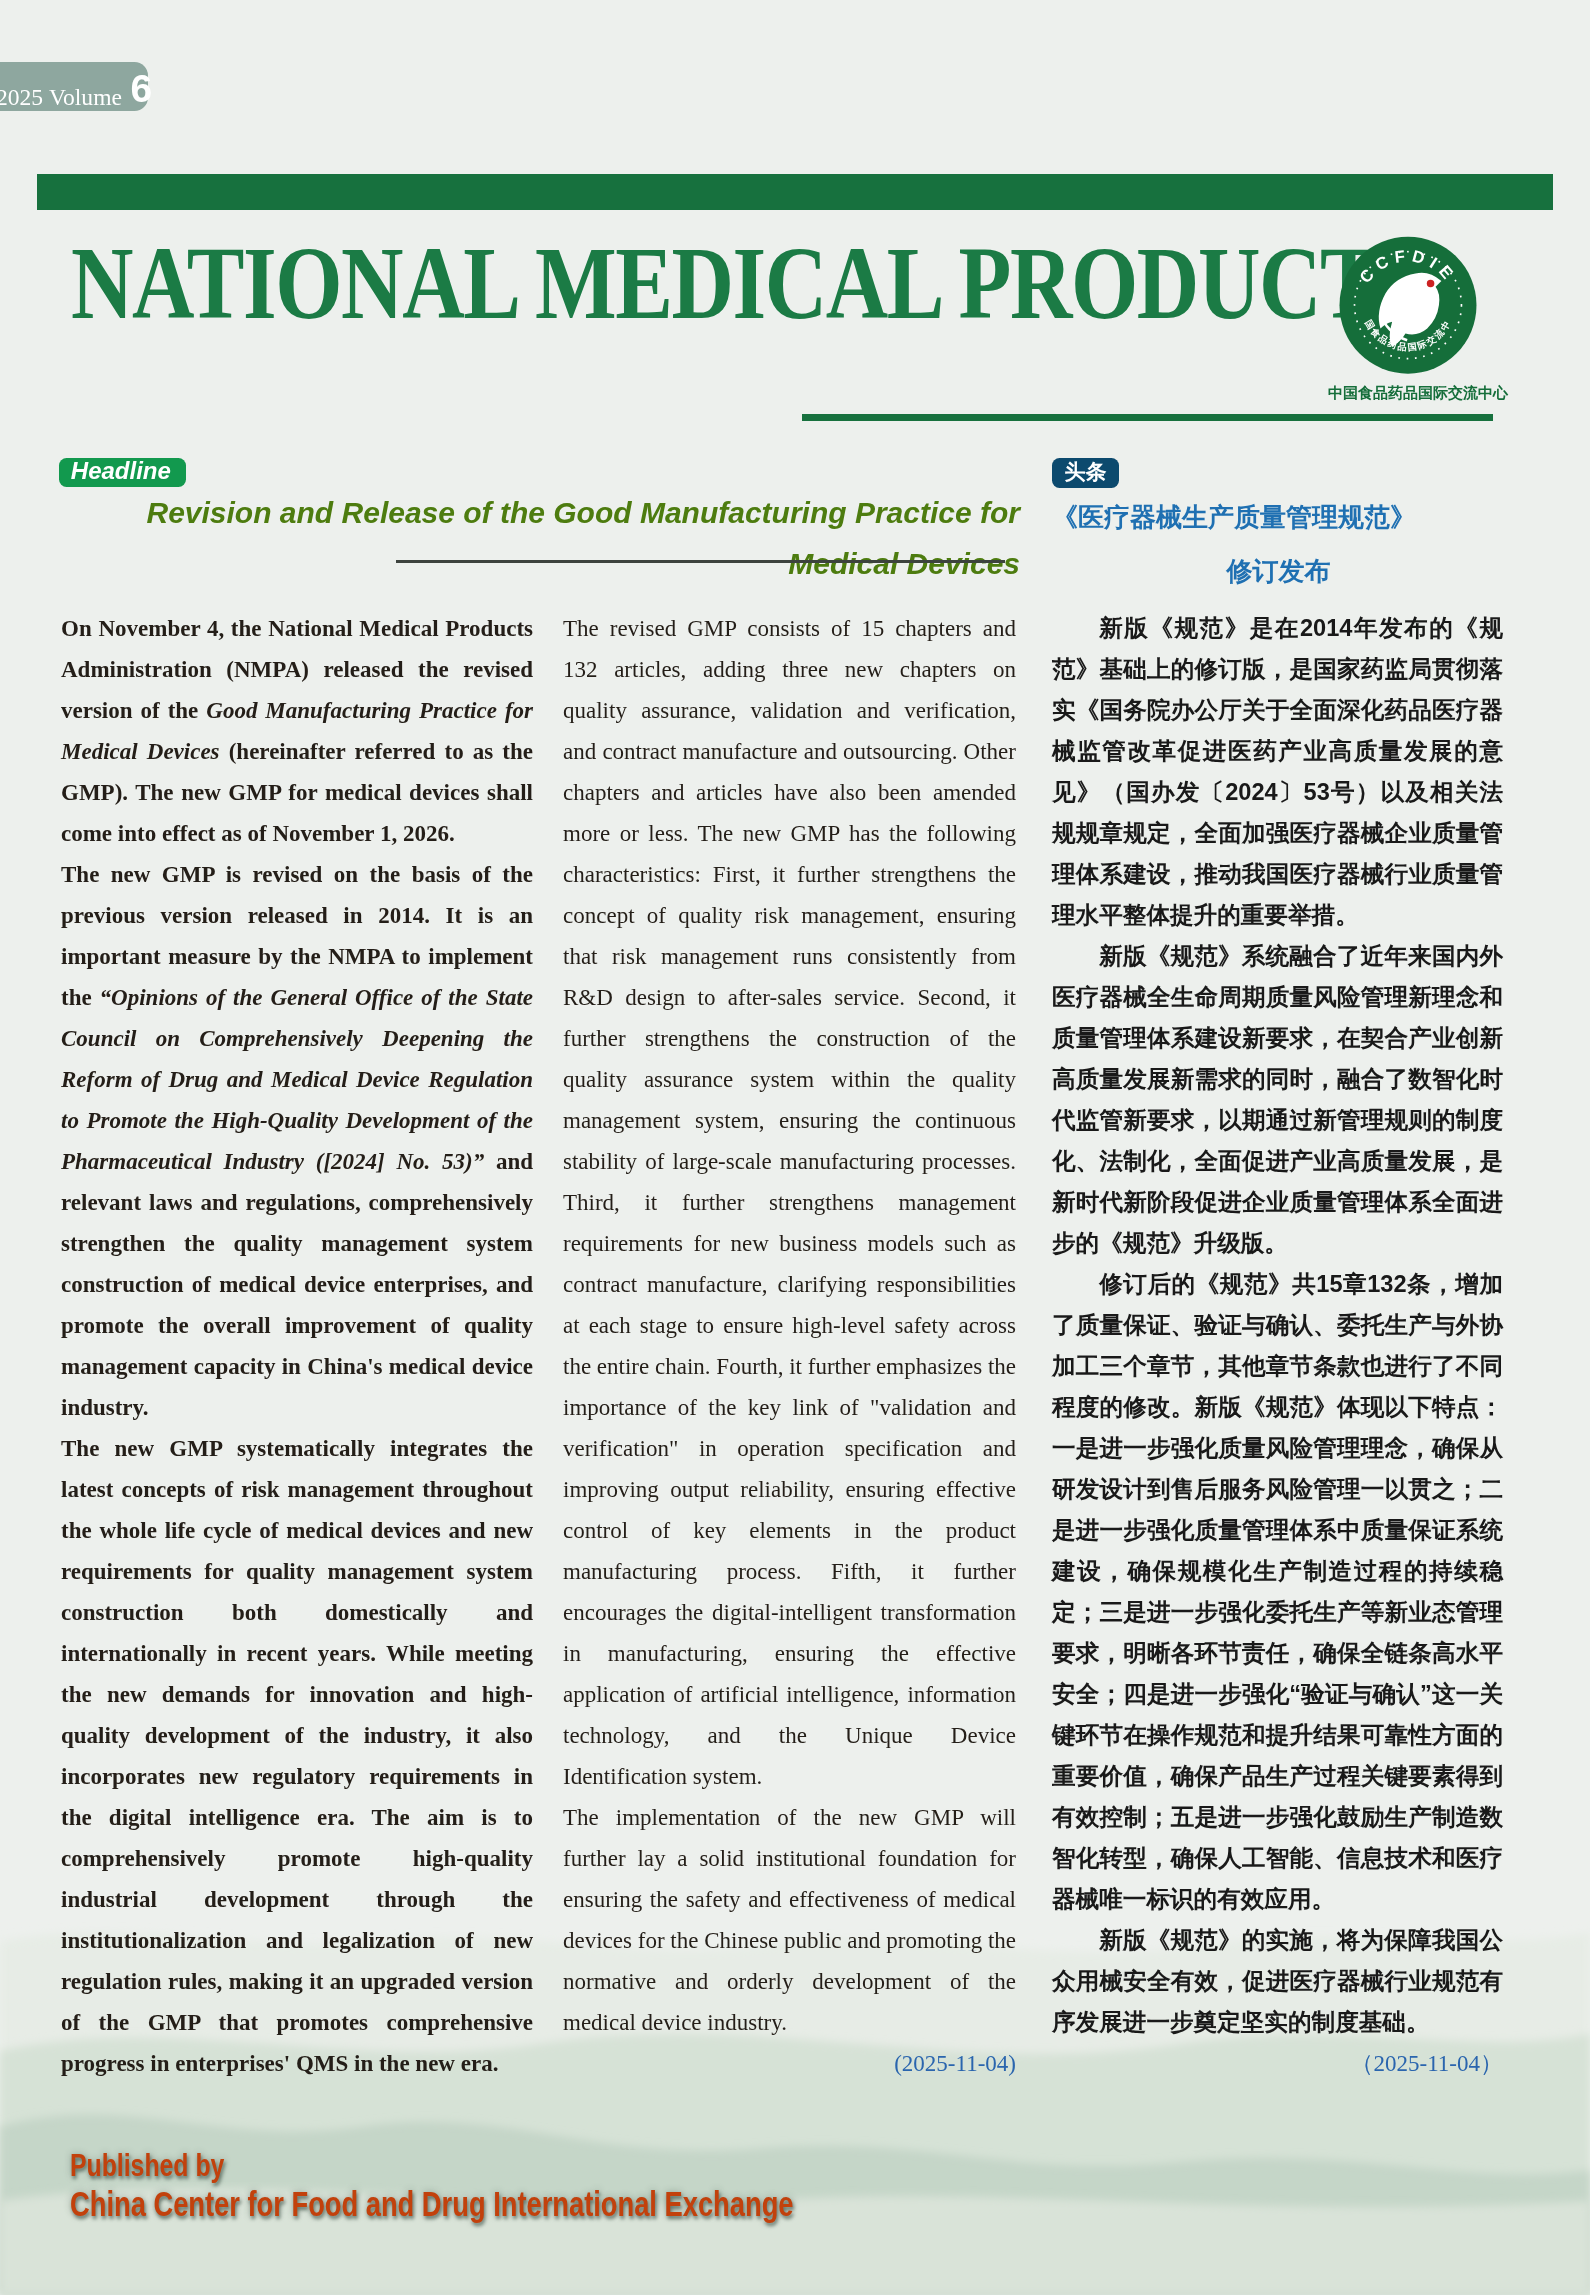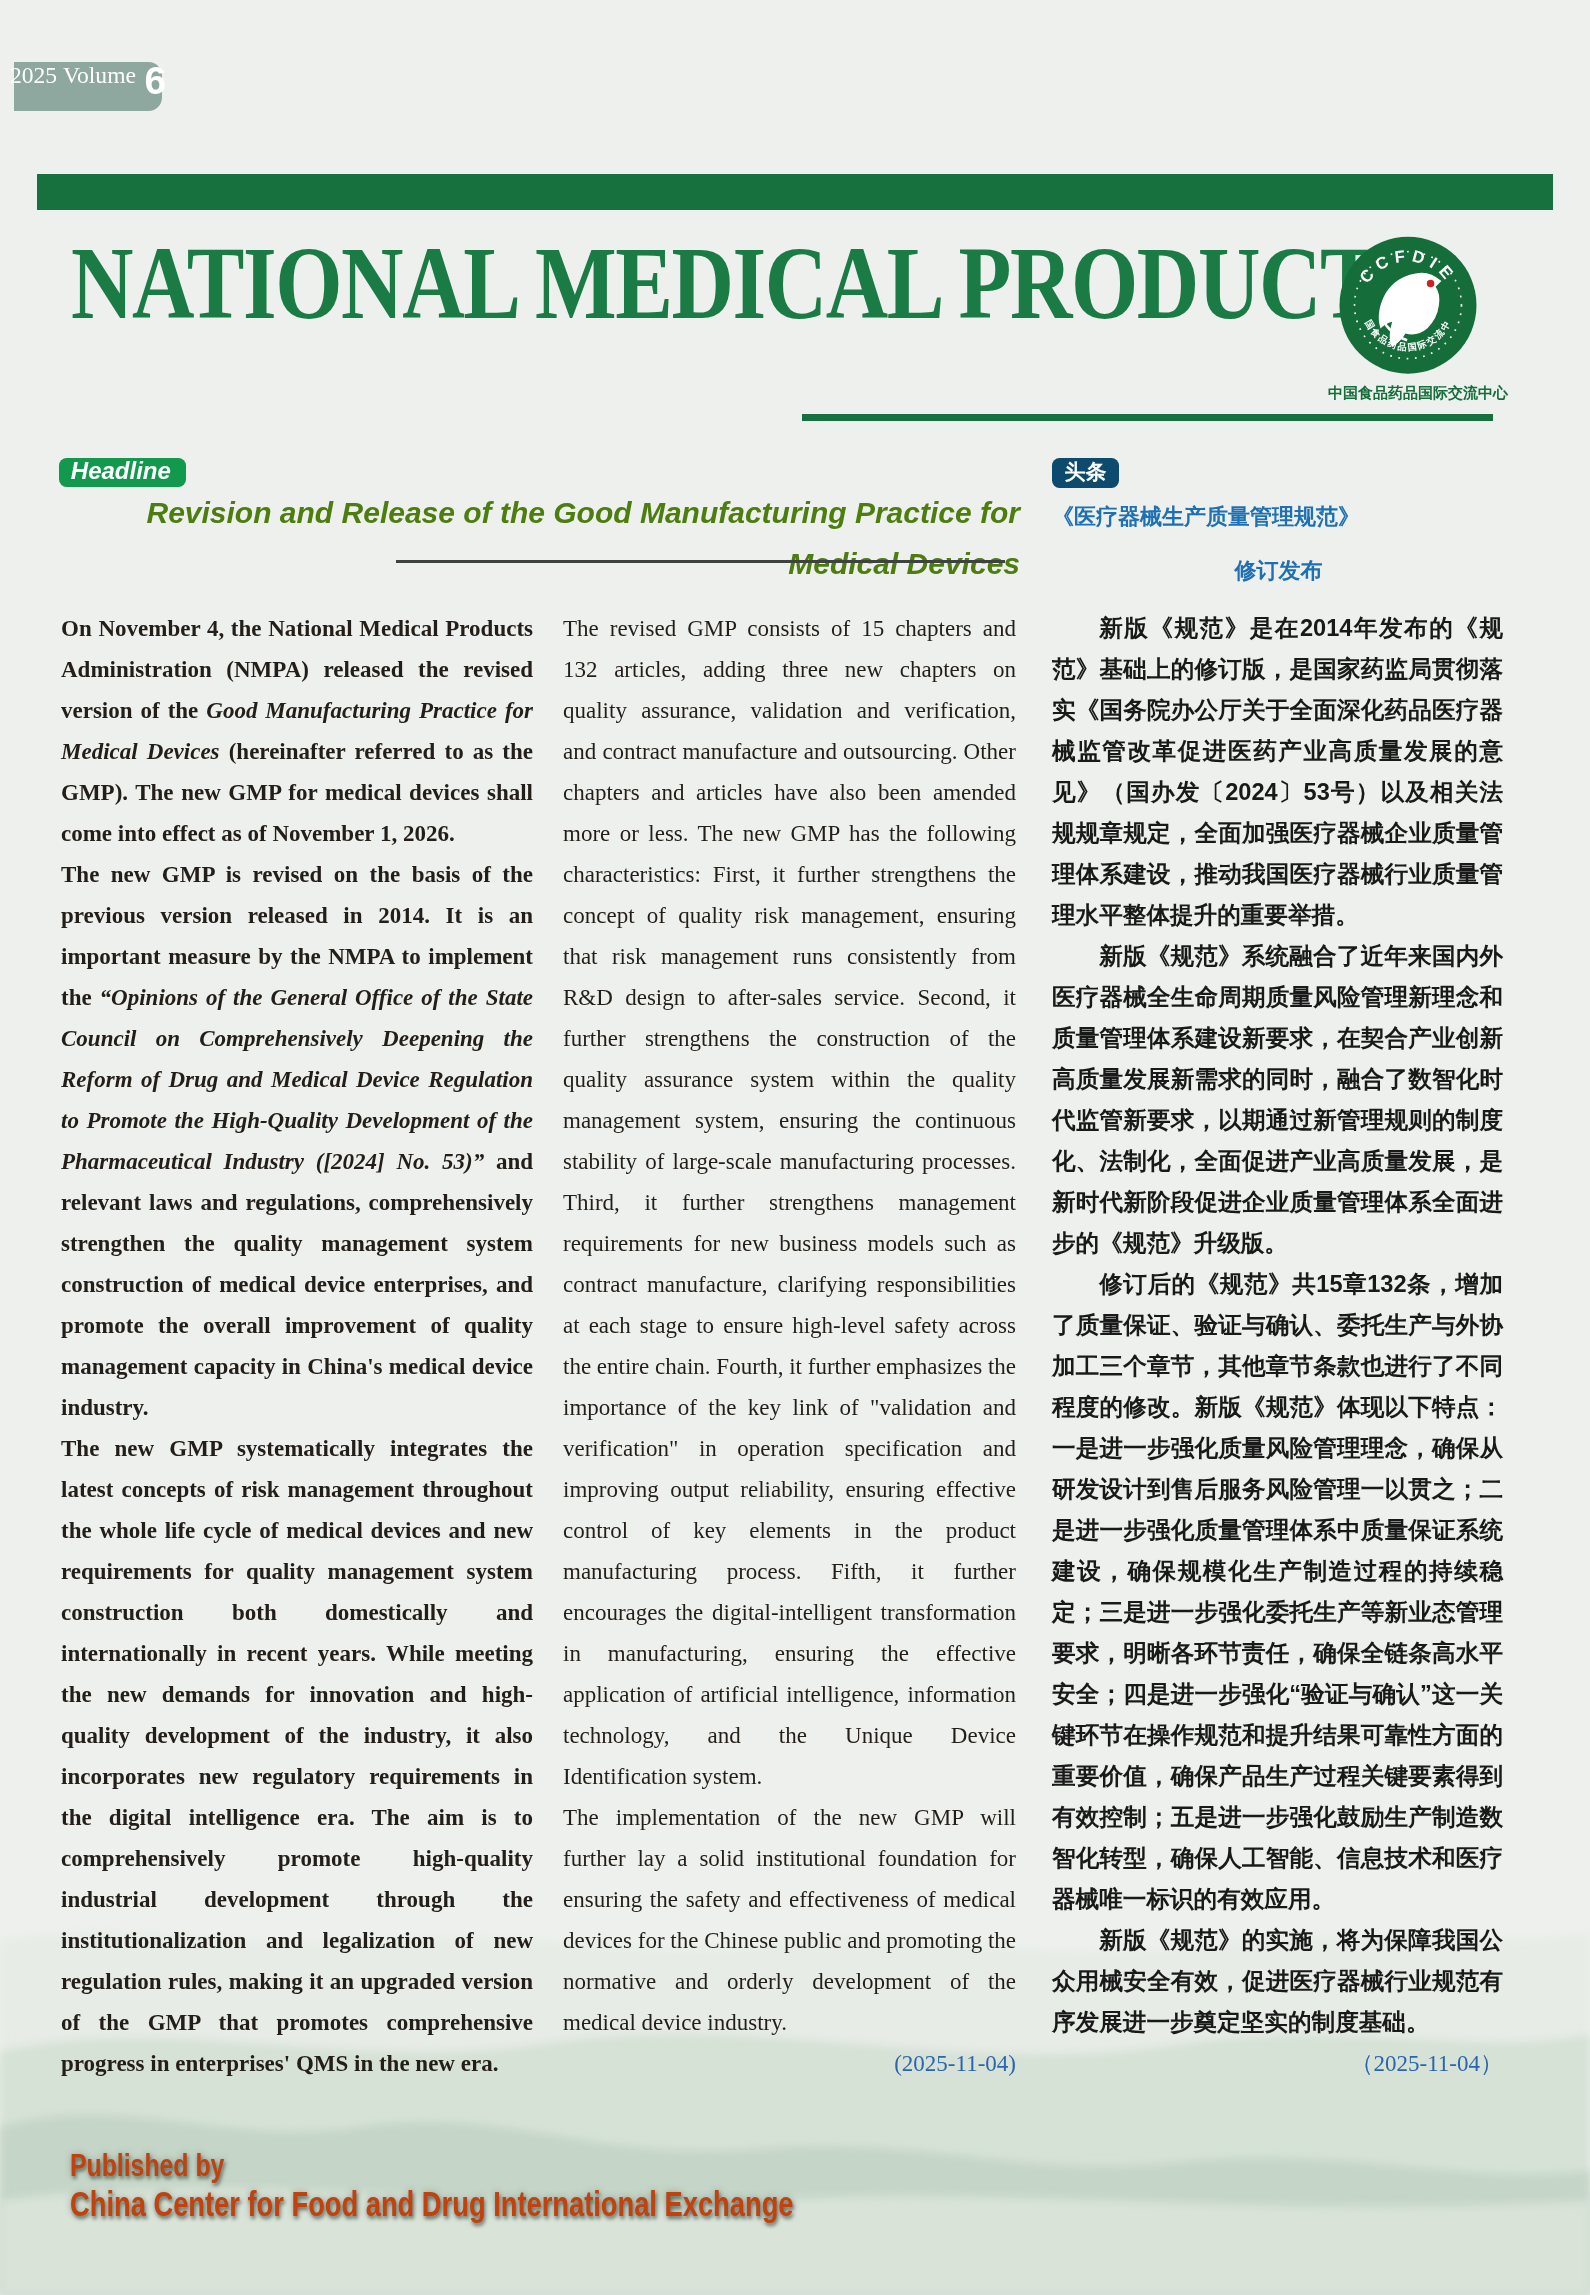--- a/index.html
+++ b/index.html
@@ -5,23 +5,22 @@
   html,body { margin:0; padding:0; background:#9aa39c; }
   .page {
     position:relative; width:1590px; height:2295px;
     background:#edf0ed; overflow:hidden;
     font-family:"Liberation Serif", serif;
   }
   
   .volume-badge {
     position:absolute; left:0; top:62px; width:148px; height:49px;
     background:#8ea79f; border-radius:0 13.5px 13.5px 0;
-    display:flex; align-items:flex-start; justify-content:center; gap:8.4px;
+    display:flex; align-items:flex-end; justify-content:center; gap:8.4px;
     color:#ffffff;
-    margin-left:14px;
   }
   .volume-badge .vol-text { font-size:23.6px; font-family:"Liberation Serif", serif; }
   .volume-badge .vol-num  { font-size:39px; font-weight:bold; font-family:"Liberation Sans", sans-serif; margin-top:-3.4px; }
   
   .header-bar { position:absolute; left:37px; right:37px; top:174px; height:36px; background:#17713e; }
   
   .mast-line { position:absolute; left:71px; color:#1b7b45; font-weight:bold; white-space:nowrap; }
   .mast-line > span { display:inline-block; transform:scaleX(.84); transform-origin:left center; letter-spacing:-1.7px; }
   .mast-1 { top:233px; font-size:103px; line-height:101px; }
   .mast-2 { top:330px; font-size:103px; line-height:101px; }
@@ -41,21 +40,21 @@
   }
   .rule-en { position:absolute; left:396px; top:560px; width:609px; height:2.5px; background:#3d433e; }
   .badge-zh {
     position:absolute; left:1052px; top:458px; background:#0c4a6e; color:#fff;
     font-family:"Liberation Sans", sans-serif; font-weight:bold;
     font-size:21px; line-height:21px; padding:3.4px 12.6px 5.9px; border-radius:7.6px;
   }
   .title-zh {
     position:absolute; left:1052px; top:490px; width:453px;
     font-family:"Liberation Sans", sans-serif; font-weight:bold;
-    font-size:22px; line-height:54px; color:#1f70b2;
+    font-size:26px; line-height:54px; color:#1f70b2;
   }
   .title-zh .zh-line2 { display:flex; align-items:center; gap:18.5px;flex-direction:column; }
   .rule-zh { flex:1; height:2.5px; background:#3d433e; margin-top:6.7px; }
   
   .col {
     position:absolute; top:608px; text-align:justify;
     font-size:23px; line-height:41px; color:#241e18;
   }
   .col p { margin:0; }
   .col-1 { left:61px;  width:472px;font-weight:bold; }

